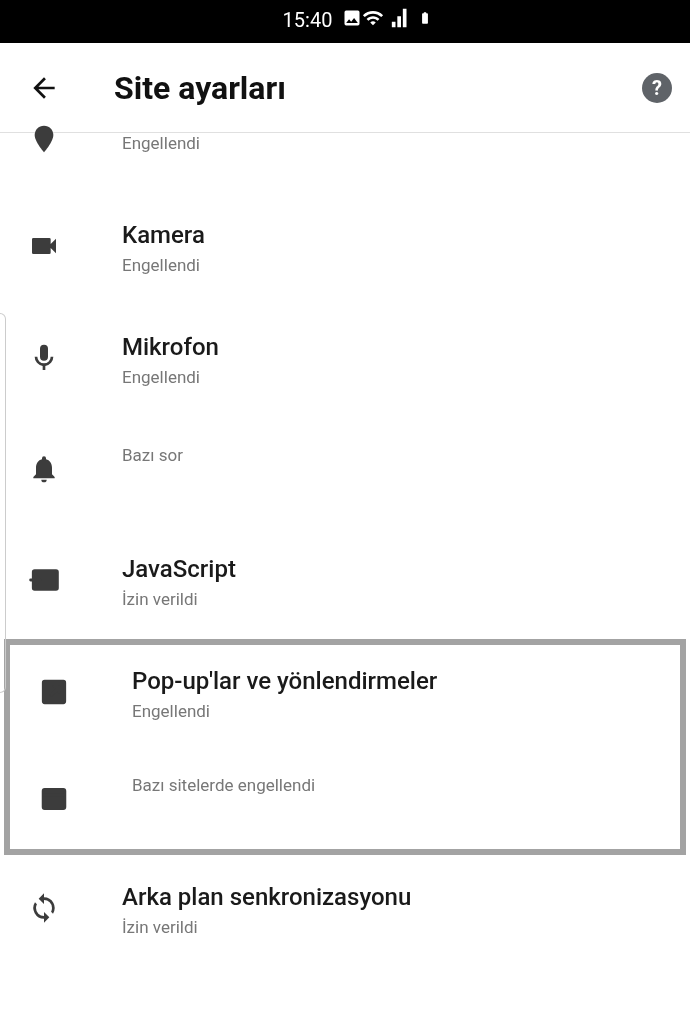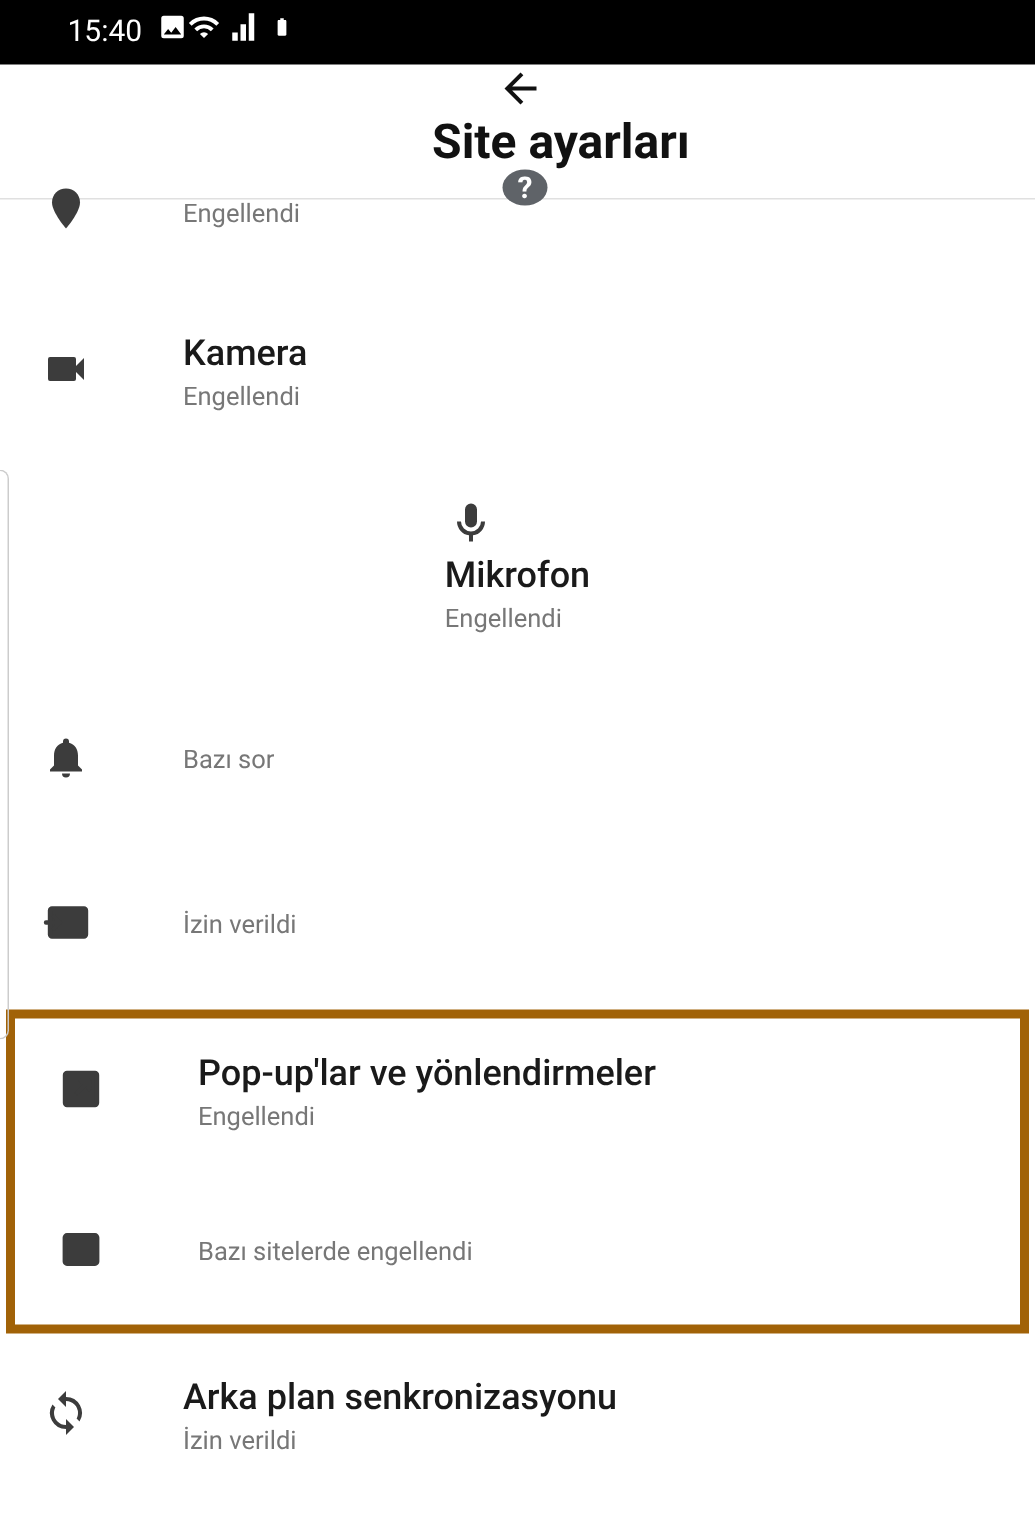--- a/index.html
+++ b/index.html
@@ -14,37 +14,36 @@
       background: #fff;
       overflow: hidden;
       position: relative;
     }
     .status-bar {
       height: 40px;
       background: #000;
       color: #fff;
       display: flex;
       align-items: center;
-      justify-content: flex-start;
+      justify-content: center;
       padding: 0 20px 0 45px;
       font-size: 20px;
     }
     .status-left { display: flex; align-items: center; gap: 10px; }
     .status-right { display: flex; align-items: center; gap: 6px; }
     .hairline {
       height: 3px;
       background: #000;
     }
     .app-bar {
       height: 90px;
       display: flex;
       align-items: center;
       padding: 0 18px 0 28px;
       border-bottom: 1px solid #e0e0e0;
-      flex-direction: column;
     }
     .app-bar .back { width: 38px; height: 38px; display:flex; align-items:center; }
     .app-bar .title {
       font-size: 32px;
       font-weight: 700;
       margin-left: 48px;
       flex: 1;
       color: #111;
     }
     .app-bar .help {
@@ -55,21 +54,20 @@
       color: #fff;
       display: flex;
       align-items: center;
       justify-content: center;
       font-size: 20px;
       font-weight: 700;
     }
     .content { position: relative; }
     .row {
       display: flex;
-      align-items: center;
       padding: 22px 28px 22px 28px;
       min-height: 96px;
     }
     .row.first-partial {
       align-items: flex-start;
       min-height: 0;
       padding-top: 0;
       padding-bottom: 16px;
     }
     .icon-slot {
@@ -84,21 +82,21 @@
       font-size: 24px;
       color: #1a1a1a;
       font-weight: 500;
       margin-bottom: 6px;
     }
     .row-sub {
       font-size: 17px;
       color: #777;
     }
     .highlight-box {
-      border: 6px solid #a16207;
+      border: 6px solid #a3a3a3;
       margin: 8px 4px 6px 4px;
     }
     .overflow-ind {
       position:absolute;
       left:0; top:180px;
       width:6px; height:380px;
       border:1px solid #ccc;
       border-left:none;
       border-radius:0 6px 6px 0;
     }
@@ -168,21 +166,21 @@
             <path d="M17 10.5V7a1 1 0 0 0-1-1H4a1 1 0 0 0-1 1v10a1 1 0 0 0 1 1h12a1 1 0 0 0 1-1v-3.5l4 4v-11l-4 4z"></path>
           </svg>
       </span>
     </div>
     <div class="row-text">
       <div class="row-title">Kamera</div>
       <div class="row-sub">Engellendi</div>
     </div>
   </div>
 
-  <div class="row" style="margin-top:14px;flex-direction:column;">
+  <div class="row" style="margin-top:14px;">
     <div class="icon-slot">
       <span>
         <svg viewBox="0 0 24 24">
             <path d="M12 14a3 3 0 0 0 3-3V5a3 3 0 0 0-6 0v6a3 3 0 0 0 3 3zm5-3a5 5 0 0 1-10 0H5a7 7 0 0 0 6 6.92V21h2v-3.08A7 7 0 0 0 19 11h-2z"></path>
           </svg>
       </span>
     </div>
     <div class="row-text">
       <div class="row-title">Mikrofon</div>
       <div class="row-sub">Engellendi</div>
@@ -205,20 +203,21 @@
   <div class="row" style="margin-top:14px;">
     <div class="icon-slot">
       <span>
         <svg viewBox="0 0 24 24" fill="none" stroke="#3c3c3c" stroke-width="2.2">
             <rect x="4" y="5" width="18" height="14" rx="1"></rect>
             <path d="M2 12h6M6 9l3 3-3 3" stroke-linecap="round" stroke-linejoin="round"></path>
           </svg>
       </span>
     </div>
     <div class="row-text">
+      <div class="row-title">JavaScript</div>
       <div class="row-sub">İzin verildi</div>
     </div>
   </div>
 
   <div class="highlight-box">
 
     <div class="row">
       <div class="icon-slot">
         <span>
           <svg viewBox="0 0 24 24" fill="none" stroke="#3c3c3c" stroke-width="2.2">

